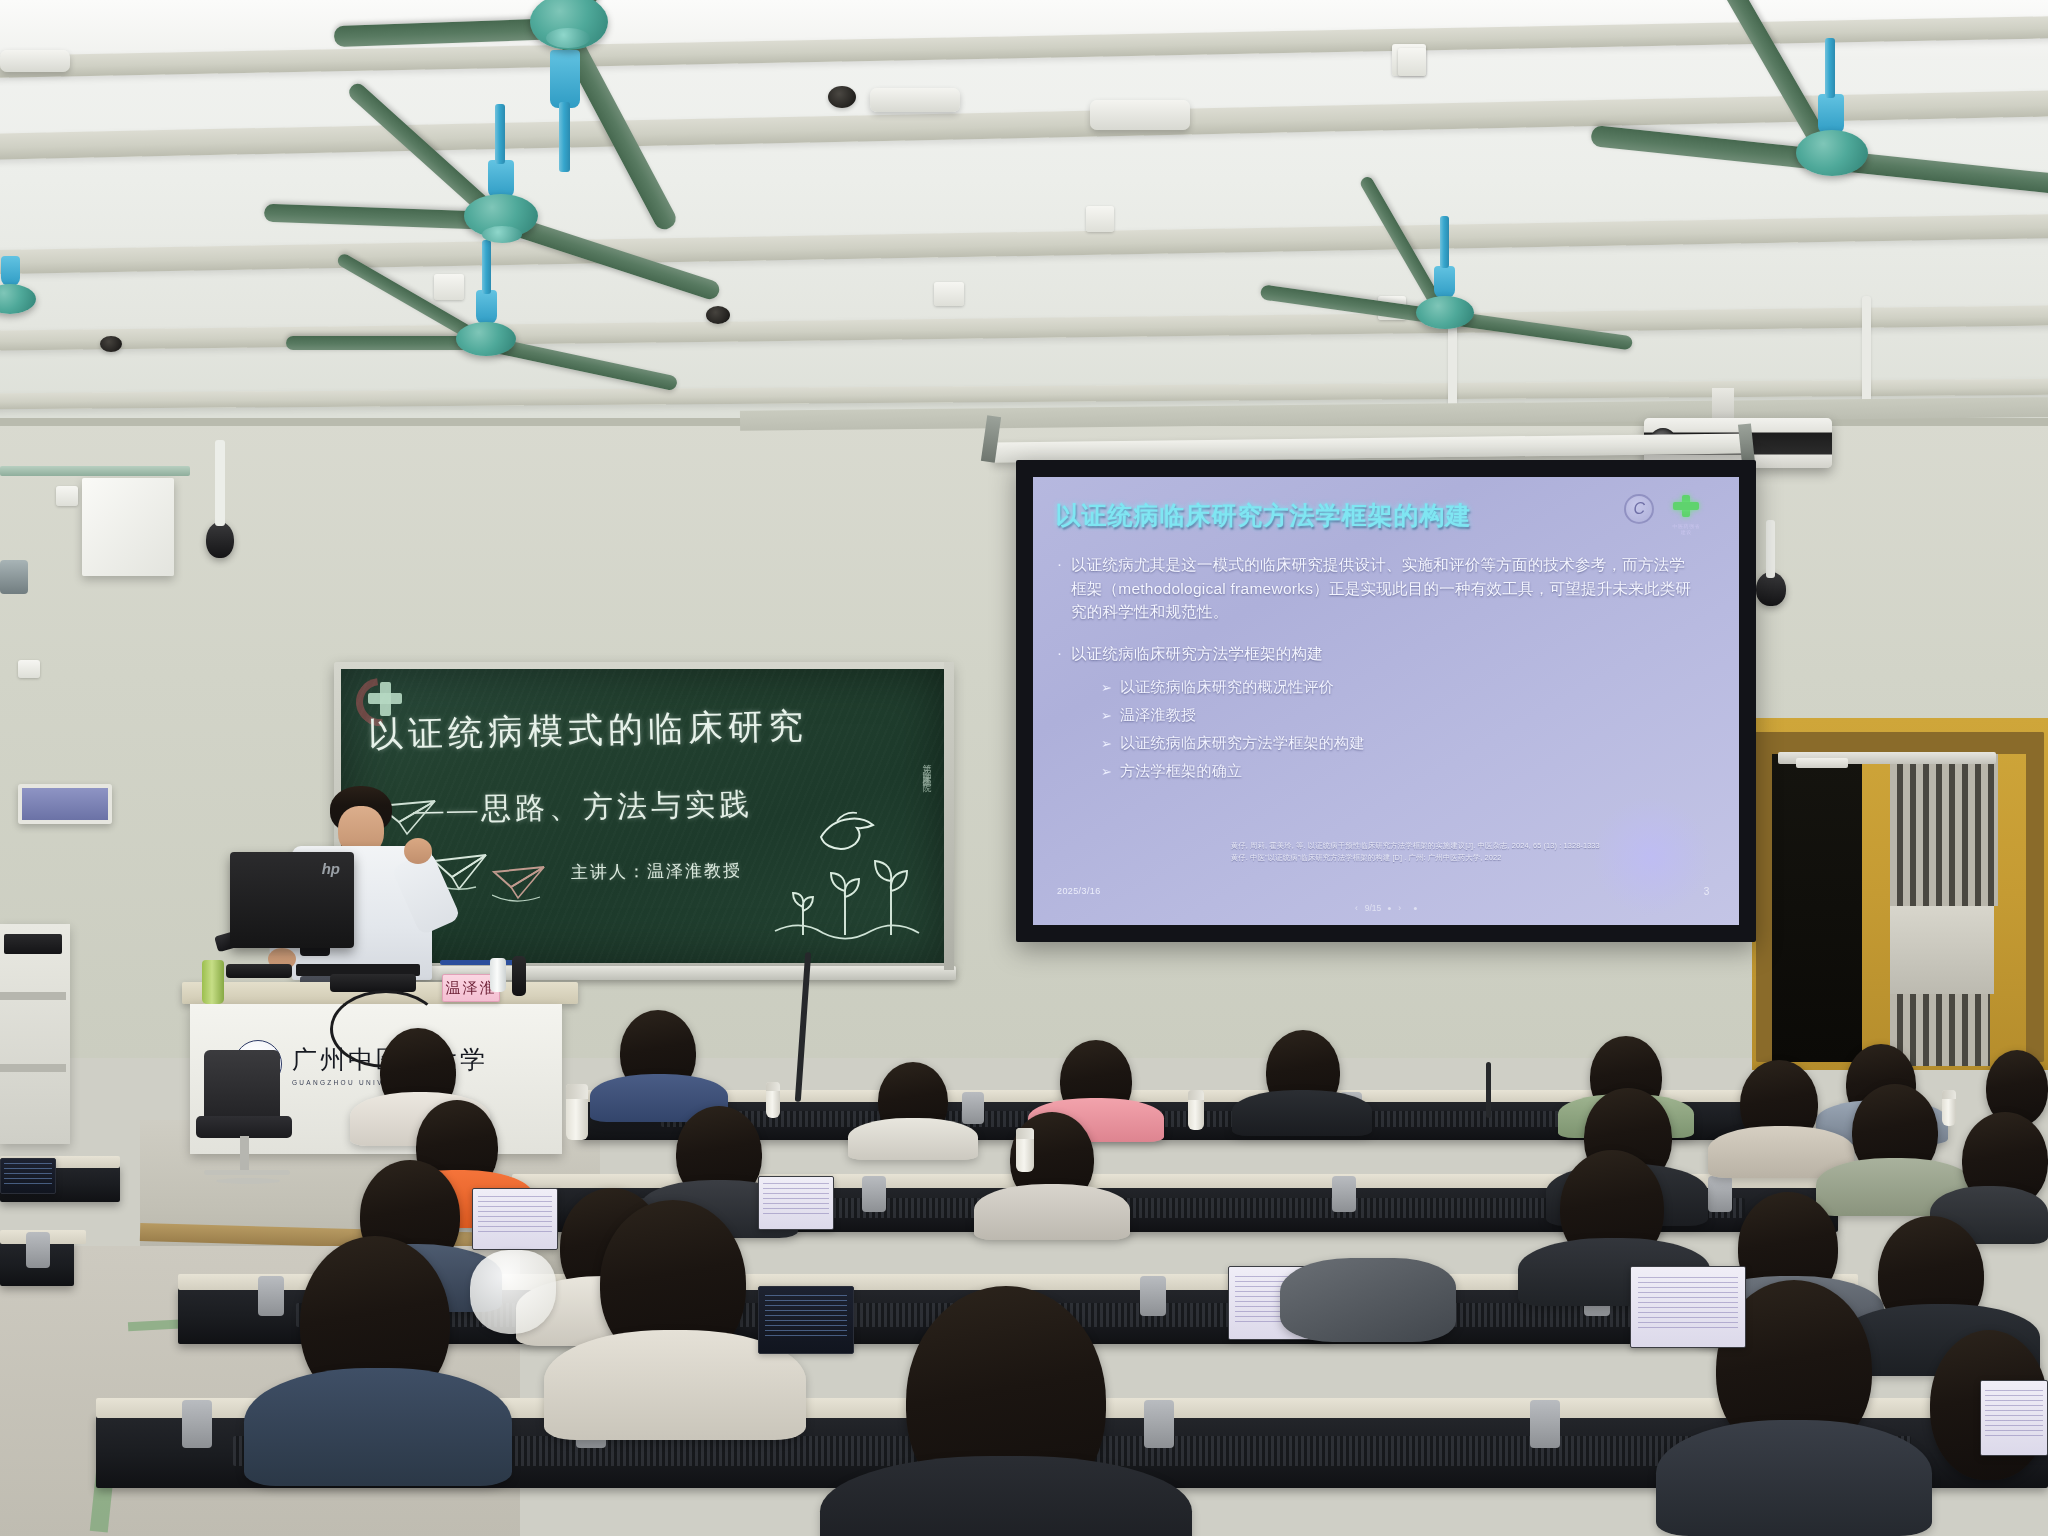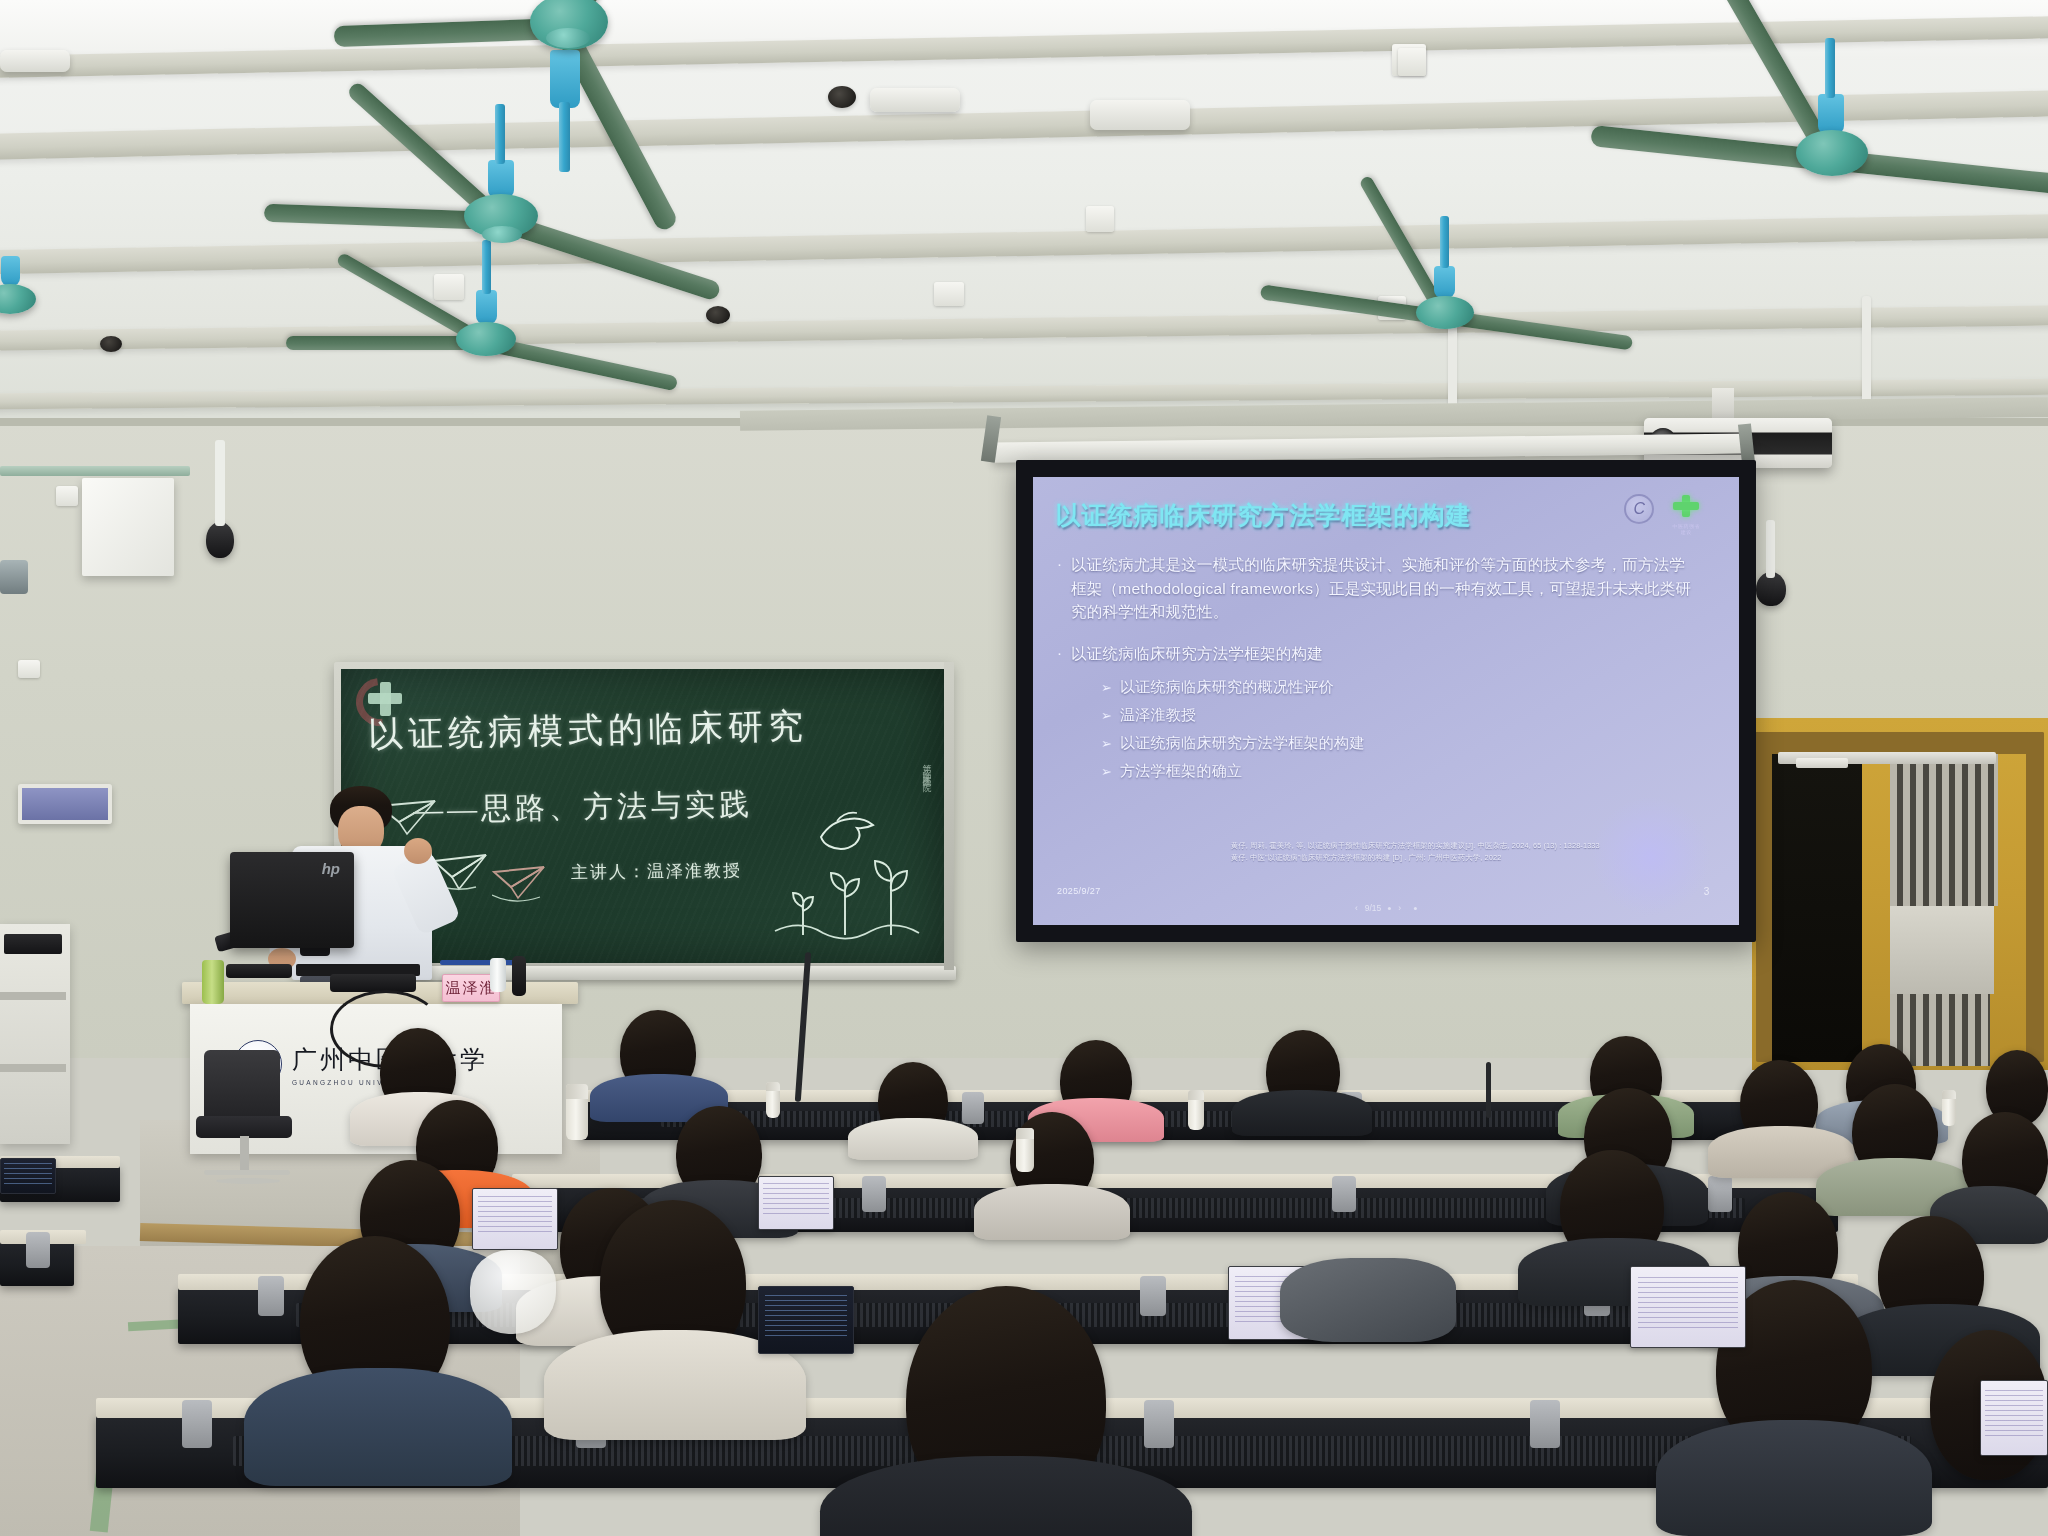--- a/index.html
+++ b/index.html
@@ -461,21 +461,21 @@
             <span class="txt">方法学框架的确立</span>
           </div>
         </div>
       </div>
 
       <div class="slide-refs">
         <div>黄仔, 周莉, 霍美玲, 等. 以证统病干预性临床研究方法学框架的实施建议[J]. 中医杂志, 2024, 65 (13) : 1328-1333</div>
         <div>黄仔. 中医"以证统病"临床研究方法学框架的构建 [D] . 广州: 广州中医药大学, 2022</div>
       </div>
 
-      <div class="slide-date">2025/9/27</div>
+      <div class="slide-date">2025/3/16</div>
       <div class="slide-pageno">3</div>
 
       <div class="slide-nav">
         <span>‹</span>
         <span>9/15</span>
         <span class="d"></span>
         <span>›</span>
         <span class="d" style="margin-left:6px;"></span>
       </div>
     </div>

